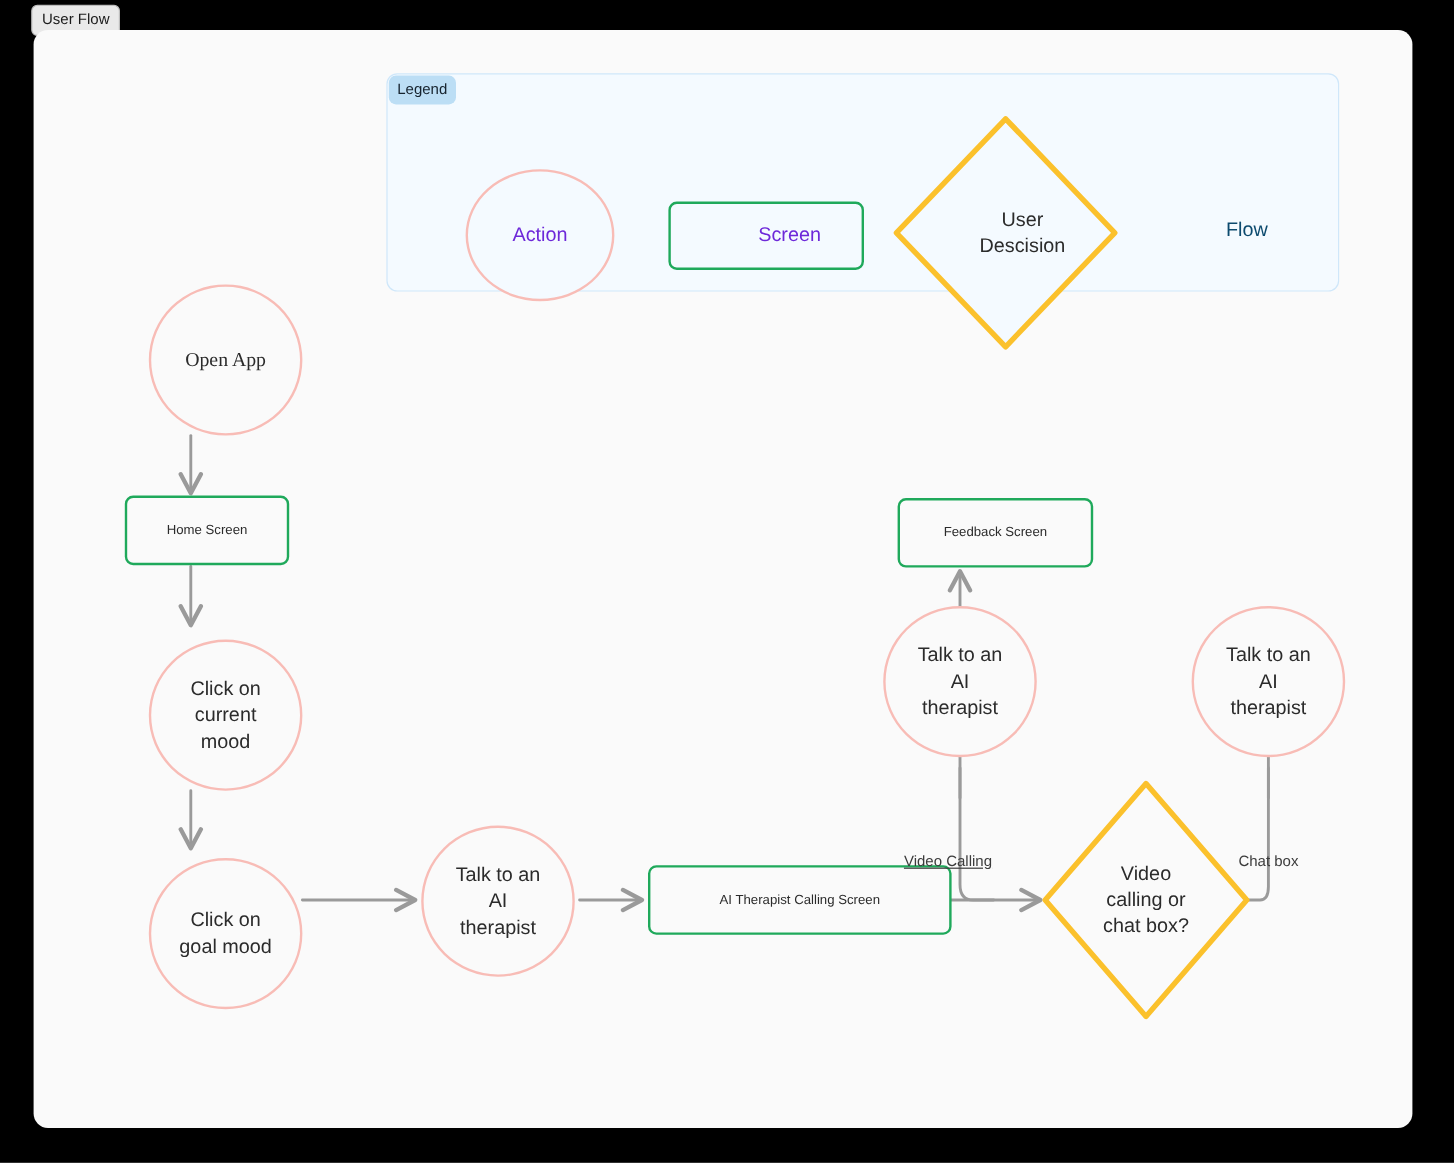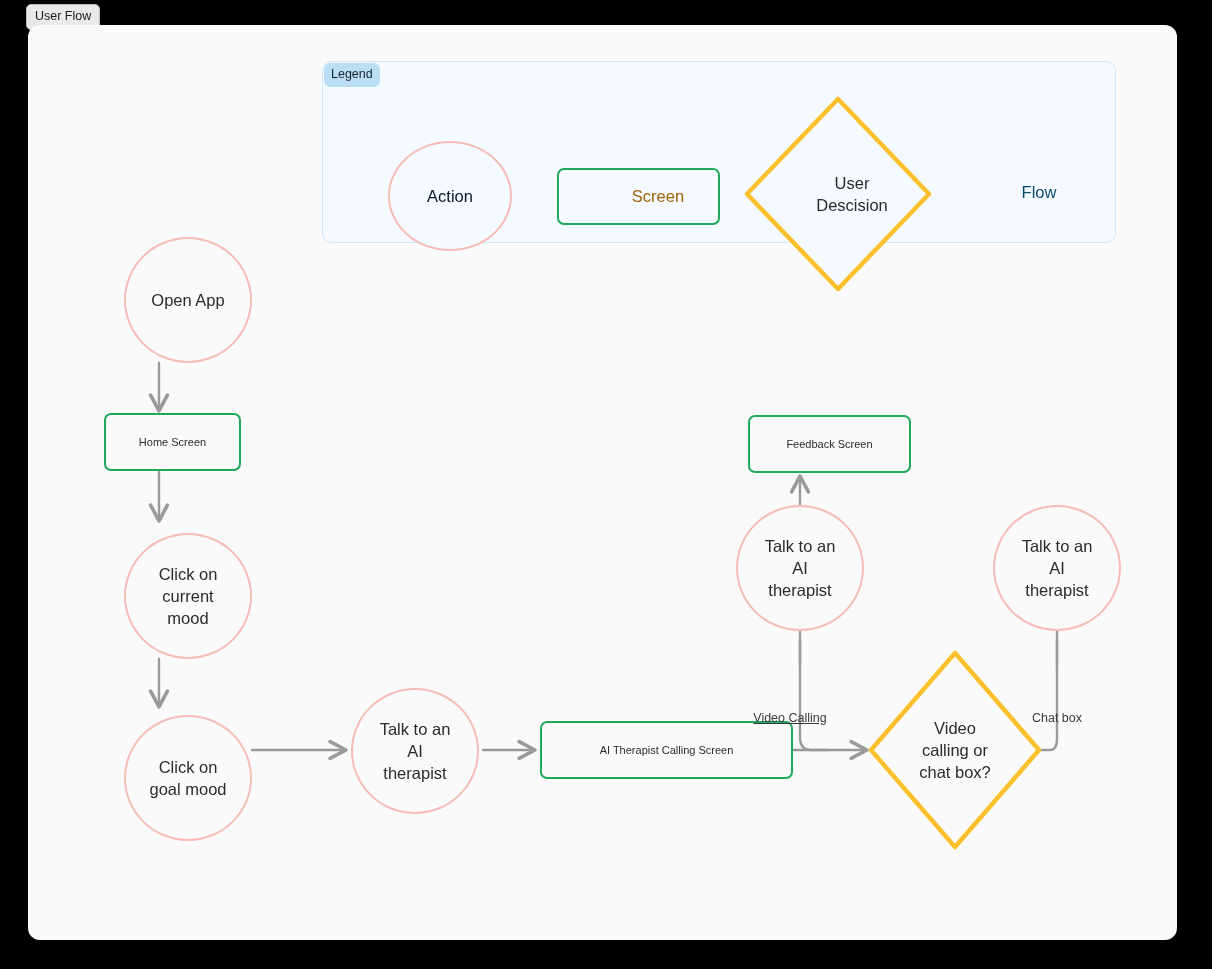--- a/index.html
+++ b/index.html
@@ -55,27 +55,27 @@
   }
   .legend-badge{
     position:absolute;left:296px;top:38px;
     background:#bcdef5;color:#16232e;
     border-radius:6px;font-size:12.5px;line-height:1;
     padding:5px 7px 6px 7px;white-space:nowrap;z-index:5;
   }
   .lg-circle{
     position:absolute;left:360px;top:116px;width:124px;height:110px;
     border:2px solid #f8bcb6;border-radius:50%;background:#f4faff;
-    display:flex;align-items:center;justify-content:center;font-size:16.5px;color:#0f172a;
+    display:flex;align-items:center;justify-content:center;font-size:16.5px;color:#6d28d9;
     box-sizing:border-box;
   }
   .lg-rect{
     position:absolute;left:529px;top:143px;width:163px;height:57px;
     border:2.6px solid #1fa95b;border-radius:7px;background:#f4faff;
-    display:flex;align-items:center;justify-content:center;font-size:16.5px;color:#a16207;
+    display:flex;align-items:center;justify-content:center;font-size:16.5px;color:#6d28d9;
     box-sizing:border-box;
     padding-left:39px;
   }
   .lg-diamond{
     position:absolute;left:716px;top:71px;width:188px;height:196px;
   }
   .lg-diamond .dtext{
     position:absolute;left:14px;top:0;width:100%;height:100%;
     display:flex;flex-direction:column;align-items:center;justify-content:center;
     font-size:16.5px;color:#2b2b2b;z-index:2;line-height:1.35;
@@ -152,21 +152,21 @@
         <polygon points="94,3 185,98 94,193 3,98" fill="#f4faff" stroke="#fbc12c" stroke-width="4.5" stroke-linejoin="round"></polygon>
       </svg>
       <div class="dtext">
         <span>User</span>
         <span>Descision</span>
       </div>
     </div>
 
     <div class="lg-flow-label">Flow</div>
 
-    <div class="node n-action" style="left:96px;top:212px;width:128px;height:126px;">
+    <div class="node n-action" style="left:96px;top:212px;width:128px;height:126px;font-family:Liberation Serif, serif;">
       <span>Open App</span>
     </div>
 
     <div class="node n-screen" style="left:76px;top:388px;width:137px;height:58px;">
       <span>Home Screen</span>
     </div>
 
     <div class="node n-action" style="left:96px;top:508px;width:128px;height:126px;flex-direction:column;">
       <span>Click on</span>
       <span>current</span>

